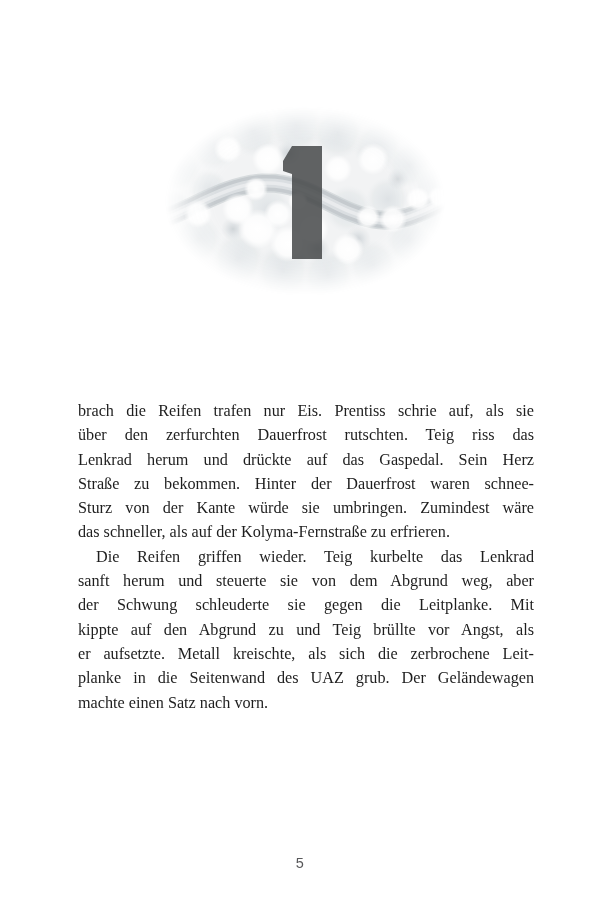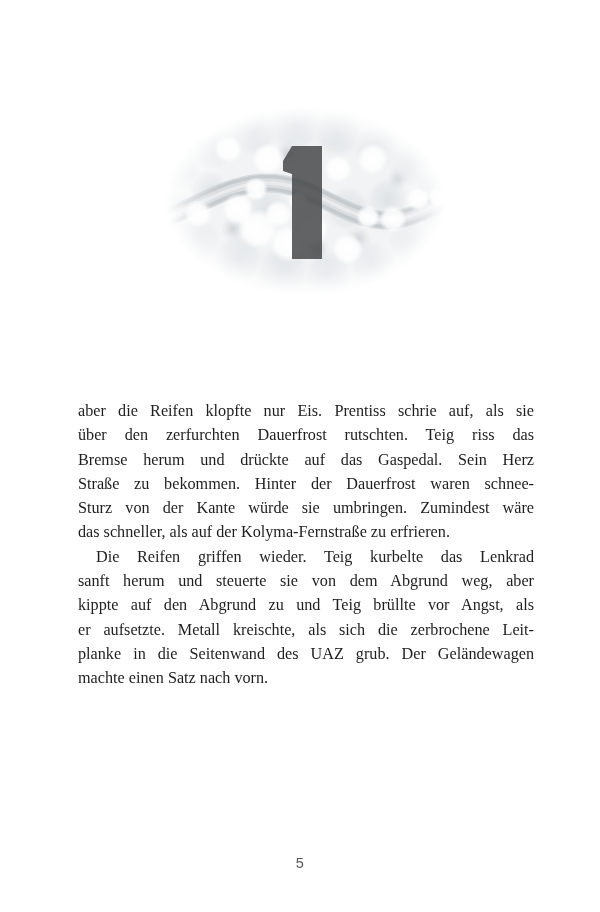--- a/index.html
+++ b/index.html
@@ -136,28 +136,29 @@
       </g>
     </svg>
 
     <svg class="numeral" viewBox="0 0 40 113" preserveAspectRatio="none" aria-hidden="true">
       <polygon points="9,0 39,0 39,113 9,113 9,28 0,25 0,15"></polygon>
     </svg>
     <span class="sr-only">1</span>
   </div>
 
   <main class="body-text" id="body-text">
-      <div class="line">aber die Reifen klopfte nur Eis. Prentiss schrie auf, als sie</div>
+      <div class="line">brach die Reifen trafen nur Eis. Prentiss schrie auf, als sie</div>
       <div class="line">über den zerfurchten Dauerfrost rutschten. Teig riss das</div>
-      <div class="line">Bremse herum und drückte auf das Gaspedal. Sein Herz</div>
+      <div class="line">Lenkrad herum und drückte auf das Gaspedal. Sein Herz</div>
       <div class="line">Straße zu bekommen. Hinter der Dauerfrost waren schnee-</div>
       <div class="line">Sturz von der Kante würde sie umbringen. Zumindest wäre</div>
       <div class="line last">das schneller, als auf der Kolyma-Fernstraße zu erfrieren.</div>
       <div class="line indent">Die Reifen griffen wieder. Teig kurbelte das Lenkrad</div>
       <div class="line">sanft herum und steuerte sie von dem Abgrund weg, aber</div>
+      <div class="line">der Schwung schleuderte sie gegen die Leitplanke. Mit</div>
       <div class="line">kippte auf den Abgrund zu und Teig brüllte vor Angst, als</div>
       <div class="line">er aufsetzte. Metall kreischte, als sich die zerbrochene Leit-</div>
       <div class="line">planke in die Seitenwand des UAZ grub. Der Geländewagen</div>
       <div class="line last">machte einen Satz nach vorn.</div>
     </main>
 
   <footer class="page-number">5</footer>
 </div>
 
 </body></html>

